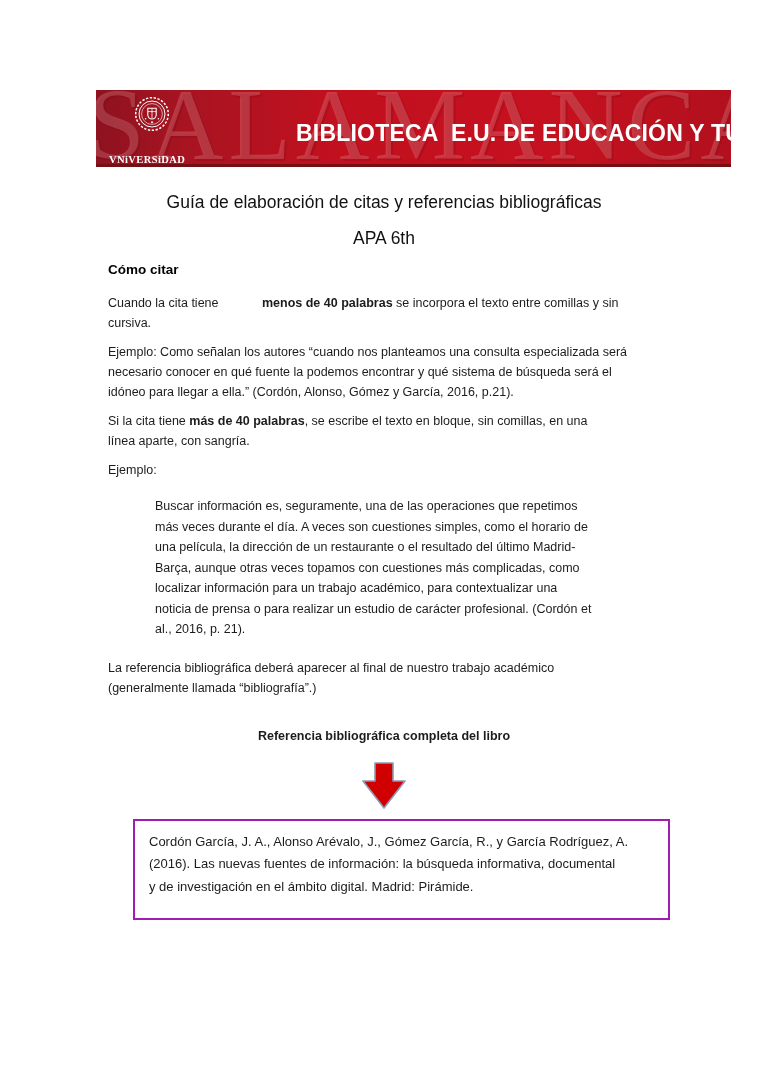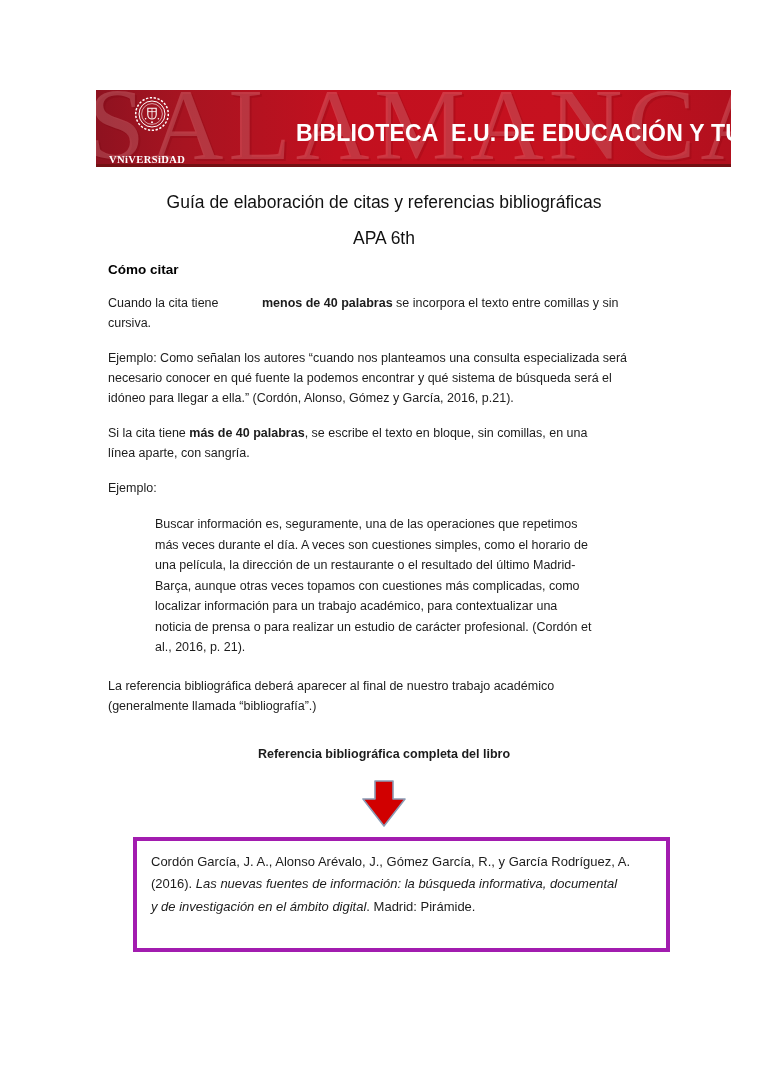--- a/index.html
+++ b/index.html
@@ -60,41 +60,41 @@
     margin: 5px 0 0 108px;
     font-size: 13.5px; font-weight: 700;
     line-height: 18px; color: #000000;
   }
   .para {
     margin: 14px 0 0 108px;
     width: 556px;
     font-size: 12.5px; line-height: 20px;
     white-space: pre-line;
   }
-  .para + .para { margin-top: 15px; }
+  .para + .para { margin-top: 9px; }
   .blockquote {
     margin: 16px 0 0 155px;
     width: 505px;
     font-size: 12.5px; line-height: 20.5px;
     white-space: pre-line;
   }
   .after-quote { margin-top: 18px; }
   .subheading {
     margin: 28px 0 0 0;
     text-align: center;
     font-size: 12.5px; font-weight: 700;
     line-height: 20px;
   }
   .arrow-wrap { margin: 16px 0 0 0; text-align: center; }
   .refbox {
     box-sizing: border-box;
     margin: 5px 0 0 133px;
     width: 537px; min-height: 96px;
-    border: 4px solid #a21caf;
-    padding: 10px 14px 30px 14px;
+    border: 2px solid #a21caf;
+    padding: 10px 14px 20px 14px;
     font-size: 13px; line-height: 22.5px;
     white-space: pre-line;
   }
 </style>
 </head>
 <body>
 
 <header class="banner">
   <div class="banner-watermark">SALAMANCA</div>
 
@@ -150,15 +150,15 @@
 
   <p class="subheading">Referencia bibliográfica completa del libro</p>
 
   <div class="arrow-wrap">
     <svg width="58" height="48" viewBox="0 0 58 48">
       <path d="M20 1 h18 v18 h12 L29 46 8 19 h12 z" fill="#d10000" stroke="#8b9bb4" stroke-width="1.6" stroke-linejoin="round"></path>
     </svg>
   </div>
 
   <div class="refbox"><span>Cordón García, J. A., Alonso Arévalo, J., Gómez García, R., y García Rodríguez, A.
-(2016). </span><span style="font-style: italic;">Las nuevas fuentes de información: la búsqueda informativa, documental
+(2016). </span><span style="">Las nuevas fuentes de información: la búsqueda informativa, documental
 y de investigación en el ámbito digital</span><span>. Madrid: Pirámide.</span></div>
 </main>
 
 </body></html>

